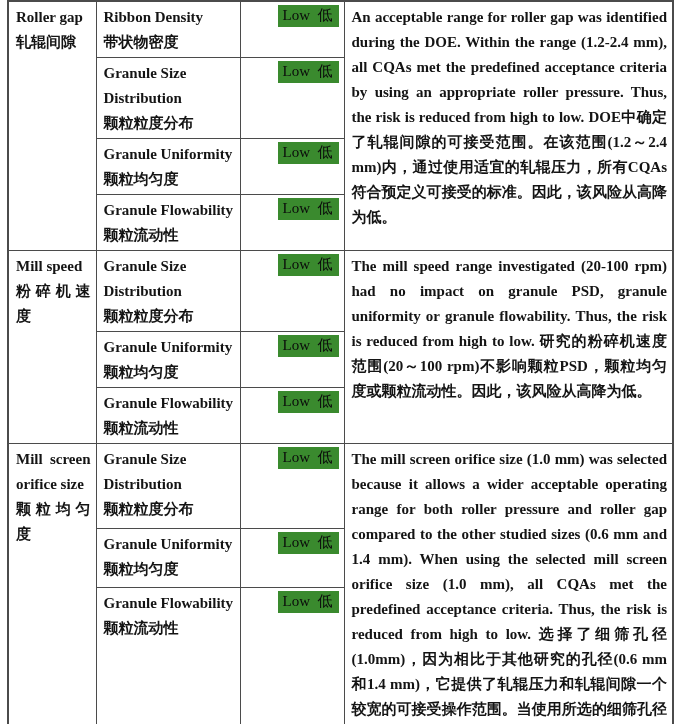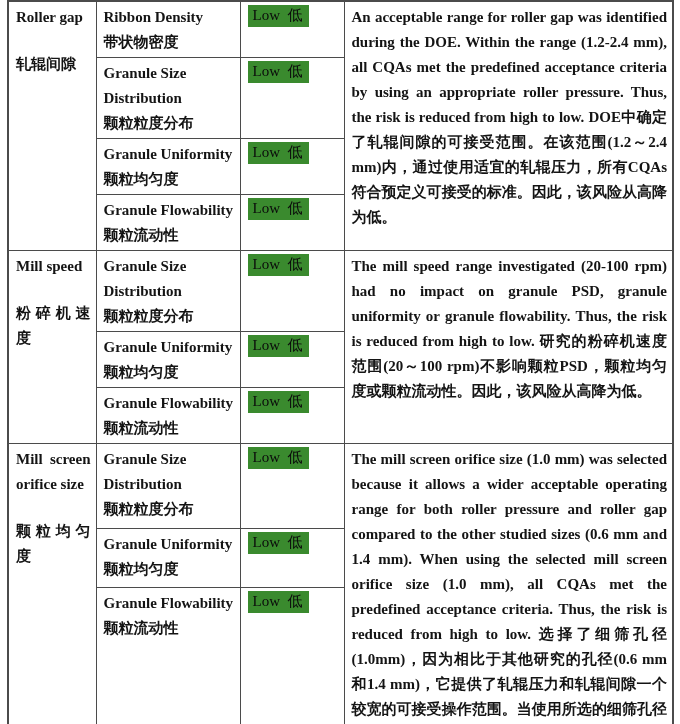--- a/index.html
+++ b/index.html
@@ -32,31 +32,32 @@
     vertical-align: top;
     padding: 3px 5px 2px 7px;
     box-sizing: border-box;
   }
   td.param {
     font-size: 15px;
     font-weight: bold;
     line-height: 25px;
     text-align: justify;
   }
-  td.param .zh { font-weight: bold; margin-top: 22px; }
+  td.param .zh { font-weight: bold; }
   td.attr {
     font-size: 15px;
     line-height: 25px;
     margin-top: 16px;
   }
   td.attr .en { font-weight: bold; }
   td.attr .zh { font-weight: bold; }
   td.risk {
     padding-left: 17px;
     padding-top: 4px;
+    text-align: right;
   }
   .badge {
     display: inline-block;
     background: #3a8a2e;
     color: #0b0b0b;
     font-size: 15px;
     line-height: 21px;
     padding: 0 6px 1px 5px;
     white-space: pre;
   }

